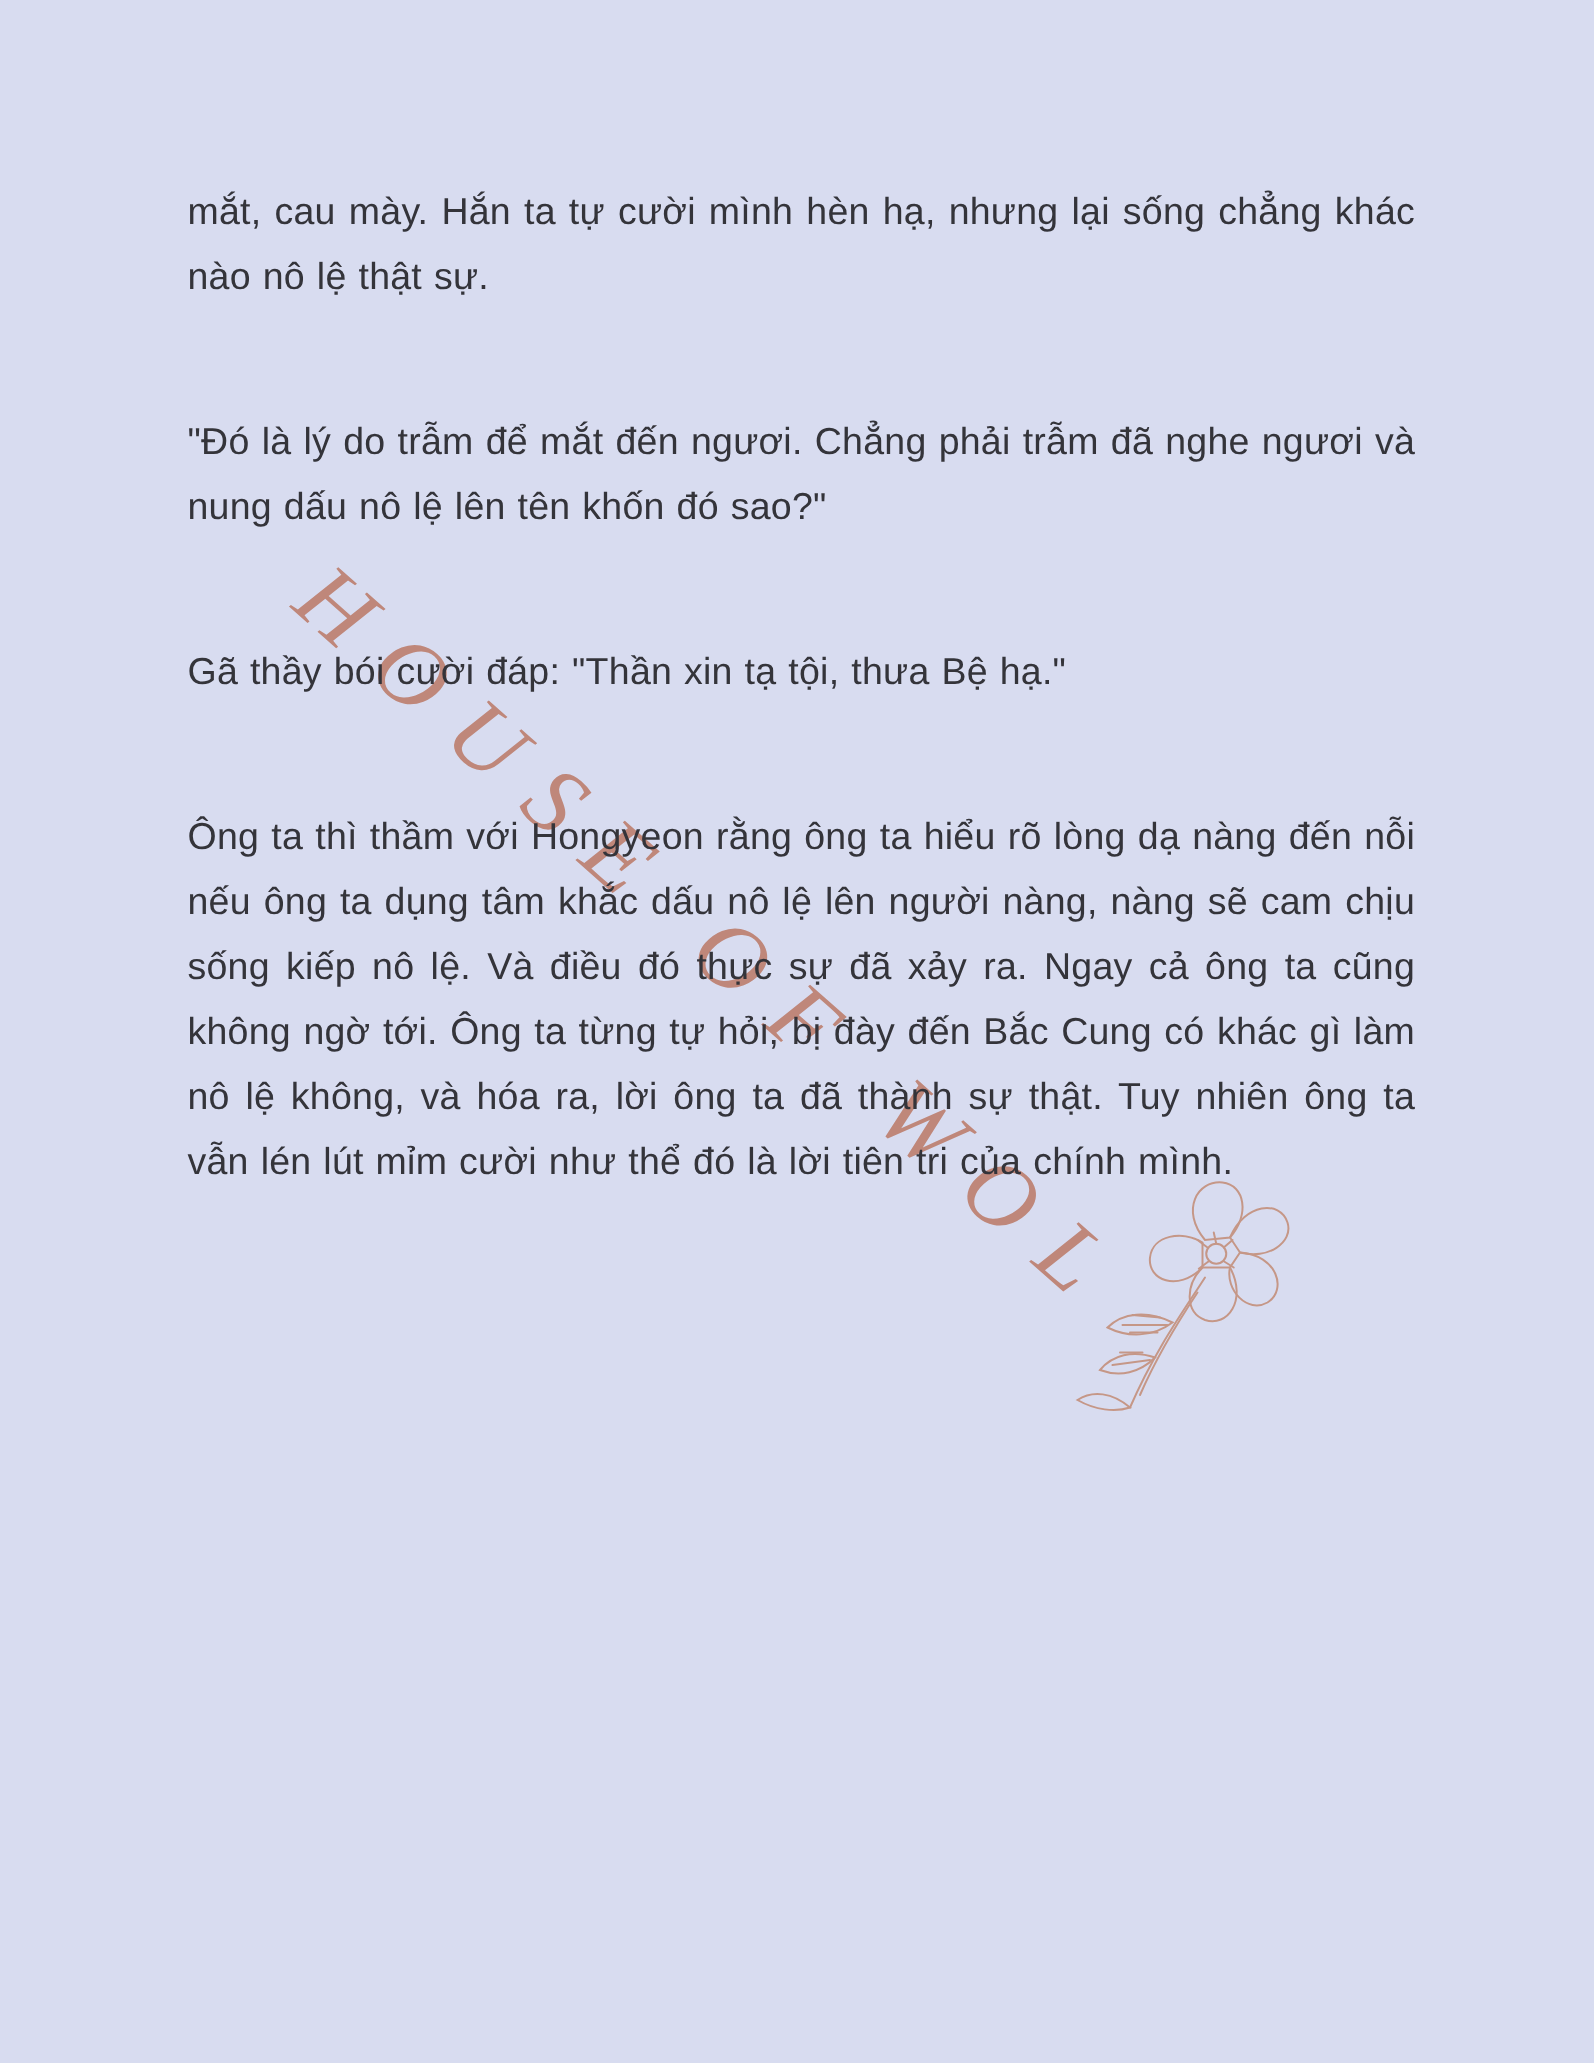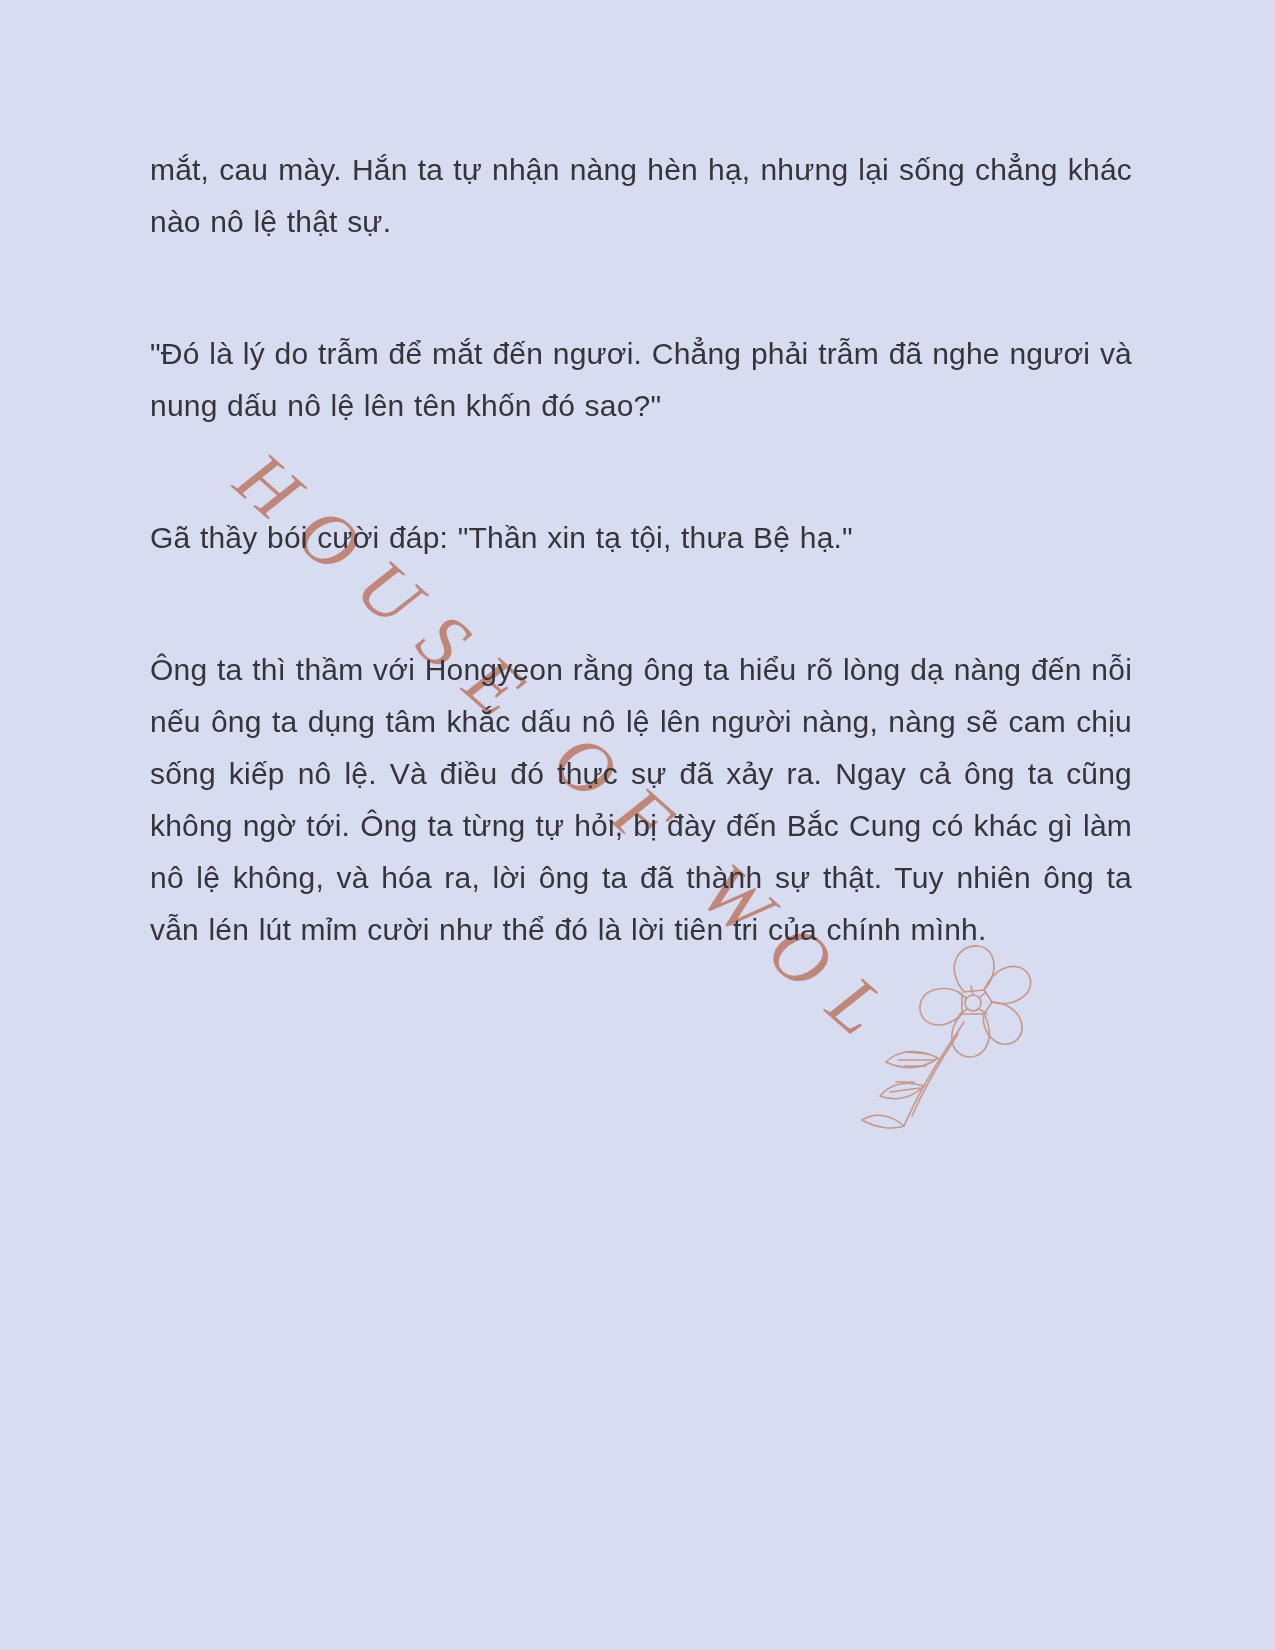--- a/index.html
+++ b/index.html
@@ -84,19 +84,19 @@
 
     <path d="M92 128 C 72 118, 52 120, 40 132 C 56 140, 76 140, 92 128 Z"></path>
     <path d="M88 130 L 52 130 M82 124 L 60 122 M80 136 L 58 136"></path>
     <path d="M78 156 C 60 150, 44 154, 34 166 C 50 172, 66 168, 78 156 Z"></path>
     <path d="M74 158 L 44 162 M68 152 L 50 152"></path>
 
     <path d="M58 196 C 44 184, 28 182, 16 190 C 30 198, 46 200, 58 196 Z"></path>
   </svg>
 
   <div class="content">
-    <p>mắt, cau mày. Hắn ta tự nhận nàng hèn hạ, nhưng lại sống chẳng khác nào nô lệ thật sự.</p>
+    <p>mắt, cau mày. Hắn ta tự cười mình hèn hạ, nhưng lại sống chẳng khác nào nô lệ thật sự.</p>
     <p>"Đó là lý do trẫm để mắt đến ngươi. Chẳng phải trẫm đã nghe ngươi và nung dấu nô lệ lên tên khốn đó sao?"</p>
     <p>Gã thầy bói cười đáp: "Thần xin tạ tội, thưa Bệ hạ."</p>
     <p>Ông ta thì thầm với Hongyeon rằng ông ta hiểu rõ lòng dạ nàng đến nỗi nếu ông ta dụng tâm khắc dấu nô lệ lên người nàng, nàng sẽ cam chịu sống kiếp nô lệ. Và điều đó thực sự đã xảy ra. Ngay cả ông ta cũng không ngờ tới. Ông ta từng tự hỏi, bị đày đến Bắc Cung có khác gì làm nô lệ không, và hóa ra, lời ông ta đã thành sự thật. Tuy nhiên ông ta vẫn lén lút mỉm cười như thể đó là lời tiên tri của chính mình.</p>
   </div>
 
 </div>
 
 </body></html>

